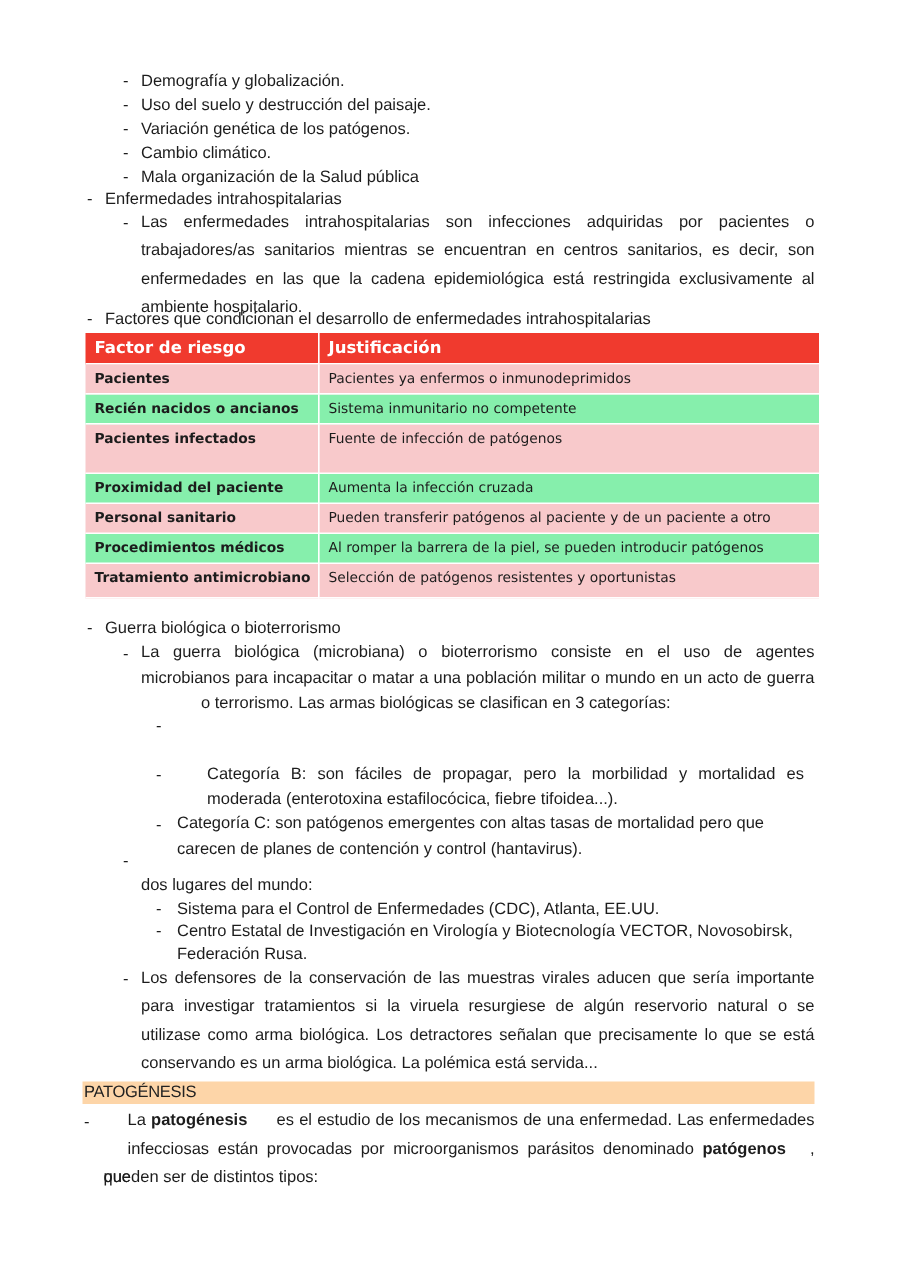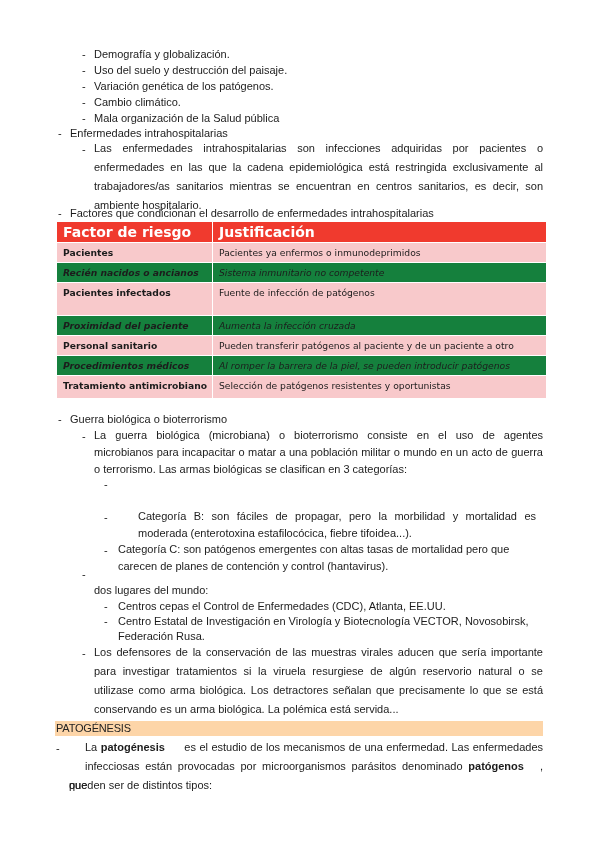--- a/index.html
+++ b/index.html
@@ -22,26 +22,26 @@
 
   .para { position: absolute; line-height: 19px; font-size: 11px; text-align: justify; }
   .para .row { display: block; text-align: justify; text-align-last: justify; white-space: nowrap; height: 19px; }
   .para .row.last { text-align-last: left; }
   .para .row span { white-space: normal; margin-left: 16px; }
 
   
   .tbl { position: absolute; left: 57px; top: 222px; width: 489px; border-collapse: collapse;
          font-family: "DejaVu Sans", sans-serif; font-size: 9.2px; }
   .tbl td, .tbl th { padding: 0 0 0 6px; text-align: left; vertical-align: top; border-bottom: 1px solid #ffffff; }
-  .tbl th { background: #f03a2e; color: #ffffff; font-size: 14px; font-weight: bold; height: 20px; line-height: 20px; }
+  .tbl th { background: #f03a2e; color: #ffffff; font-size: 11px; font-weight: bold; height: 20px; line-height: 20px; }
   .tbl th.c1, .tbl td.c1 { width: 149px; border-right: 1px solid #ffffff; }
   .tbl td { height: 19px; line-height: 19px; }
   .tbl td.c1 { font-weight: bold; }
   .tbl tr.dark td { background: #f8c9cb; }
-  .tbl tr.light td { background: #15803d; font-style: italic; }
+  .tbl tr.light td { background: #86efac; }
   .tbl tr.tall td { height: 32px; }
   .tbl tr.lastrow td { height: 22px; }
 
   .section-band { position: absolute; left: 55px; top: 721px; width: 488px; height: 15px; background: #fdd5a8; }
   .section-title { position: absolute; left: 56px; top: 721px; line-height: 15px; font-size: 11px; color: #222; letter-spacing: -0.2px; }
   b { font-weight: bold; }
   i { font-style: italic; }
 </style>
 </head>
 <body>
@@ -71,22 +71,22 @@
 
   <div class="line l1" style="top:125px;">
     <span class="dash">-</span>
     <span class="txt">Enfermedades intrahospitalarias</span>
   </div>
   <div class="line l2" style="top:141px;">
     <span class="dash">-</span>
   </div>
   <div class="para" style="left:94px; top:139px; width:449px;">
     <span class="row">Las enfermedades intrahospitalarias son infecciones adquiridas por pacientes o</span>
+    <span class="row">trabajadores/as sanitarios mientras se encuentran en centros sanitarios, es decir, son</span>
     <span class="row">enfermedades en las que la cadena epidemiológica está restringida exclusivamente al</span>
-    <span class="row">trabajadores/as sanitarios mientras se encuentran en centros sanitarios, es decir, son</span>
     <span class="row last">ambiente hospitalario.</span>
   </div>
 
   <div class="line l1" style="top:205px;">
     <span class="dash">-</span>
     <span class="txt">Factores que condicionan el desarrollo de enfermedades intrahospitalarias</span>
   </div>
 
   <table class="tbl">
     <tbody>
@@ -128,21 +128,21 @@
   <div class="line l1" style="top:411px;">
     <span class="dash">-</span>
     <span class="txt">Guerra biológica o bioterrorismo</span>
   </div>
   <div class="line l2" style="top:428px;">
     <span class="dash">-</span>
   </div>
   <div class="para" style="left:94px; top:427px; width:449px; line-height:17px;">
     <span class="row" style="height:17px;">La guerra biológica (microbiana) o bioterrorismo consiste en el uso de agentes</span>
     <span class="row" style="height:17px;">microbianos para incapacitar o matar a una población militar o mundo en un acto de guerra</span>
-    <span class="row last" style="height:17px;">o terrorismo. Las armas biológicas se clasifican en 3 categorías:</span>
+    <span class="row last" style="height:17px;margin-left:40px;">o terrorismo. Las armas biológicas se clasifican en 3 categorías:</span>
   </div>
 
   <div class="line l3" style="top:476px;">
     <span class="dash">-</span>
   </div>
   <div class="line l3" style="top:509px;">
     <span class="dash">-</span>
   </div>
   <div class="para" style="left:118px; top:508px; width:398px; line-height:17px;margin-left:20px;">
     <span class="row" style="height:17px;">Categoría B: son fáciles de propagar, pero la morbilidad y mortalidad es</span>
@@ -157,21 +157,21 @@
   </div>
 
   <div class="line l2" style="top:566px;">
     <span class="dash">-</span>
   </div>
   <div class="line" style="left:94px; top:582px;">
     <span>dos  lugares del mundo:</span>
   </div>
   <div class="line l3" style="top:598px;">
     <span class="dash">-</span>
-    <span class="txt">Centros cepas el Control de Enfermedades (CDC), Atlanta, EE.UU.</span>
+    <span class="txt">Sistema para el Control de Enfermedades (CDC), Atlanta, EE.UU.</span>
   </div>
   <div class="line l3" style="top:613px;">
     <span class="dash">-</span>
     <span class="txt">Centro Estatal de Investigación en Virología y Biotecnología VECTOR, Novosobirsk,</span>
   </div>
   <div class="line" style="left:118px; top:628px;">
     <span>Federación Rusa.</span>
   </div>
 
   <div class="line l2" style="top:645px;">

